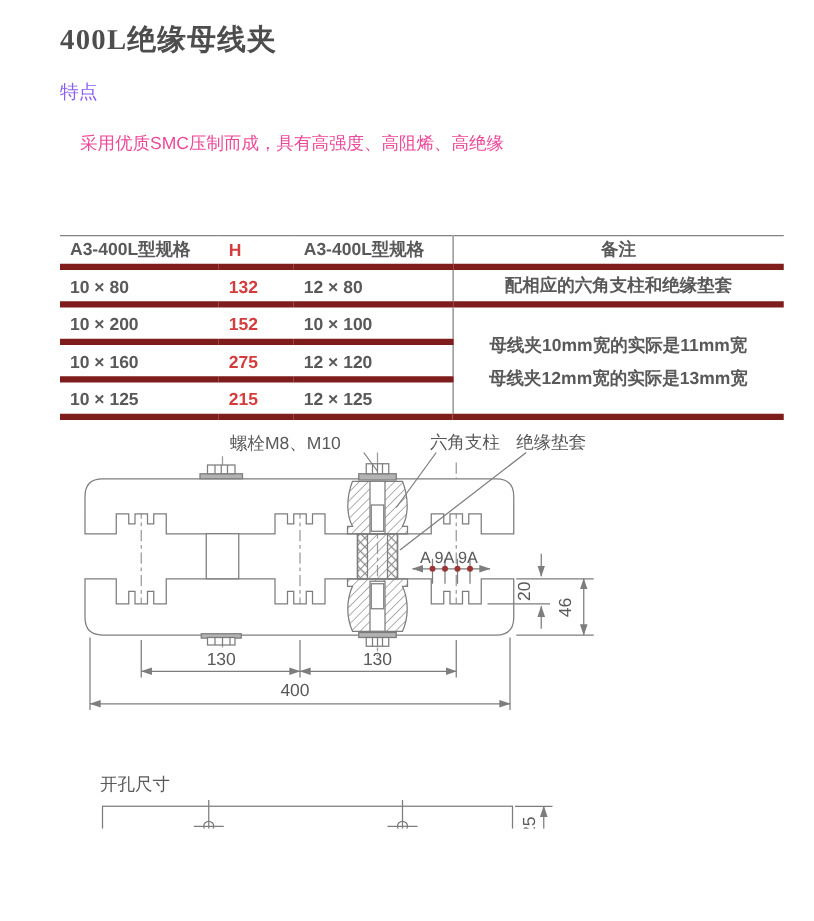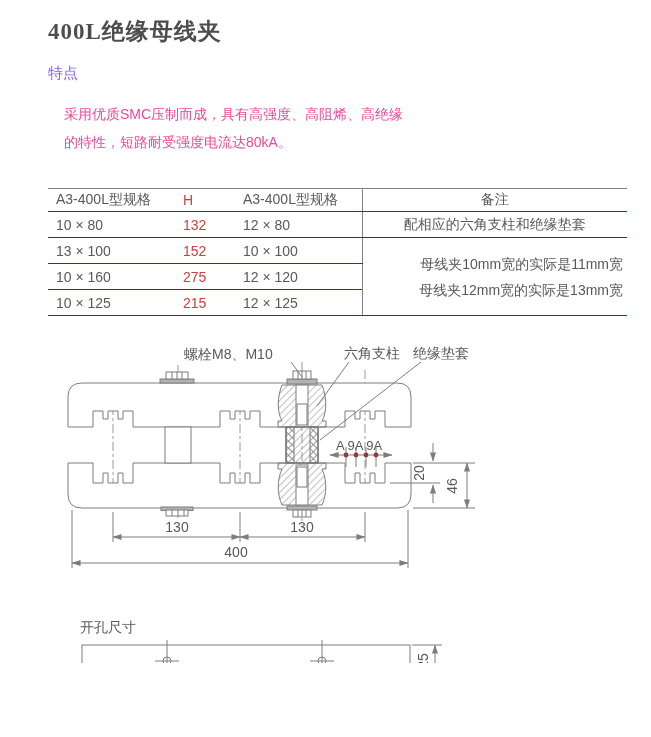--- a/index.html
+++ b/index.html
@@ -7,42 +7,41 @@
         font-family:"Liberation Sans","DejaVu Sans",sans-serif;color:#595959;}
   .abs{position:absolute;}
   #title{left:48px;top:16px;font-family:"Liberation Serif","DejaVu Serif",serif;
          font-weight:bold;font-size:23px;color:#4d4d4d;letter-spacing:1px;}
   #feature-heading{left:48px;top:64px;font-size:15px;color:#8b5cf6;font-family:Liberation Serif, serif;}
   #desc{left:48px;top:100px;font-size:14px;line-height:28px;color:#ec4899;margin-left:16px;}
   
   #spec-table{left:48px;top:188px;}
   table{border-collapse:collapse;table-layout:fixed;width:579px;
         font-size:14px;color:#595959;}
-  th,td{font-weight:normal;padding:0 0 0 8px;text-align:left;height:25px;
-        border-bottom:1px solid #7f1d1d;white-space:nowrap;overflow:hidden;}
+  th,td{font-weight:bold;padding:0 0 0 8px;text-align:left;height:25px;
+        border-bottom:5px solid #7f1d1d;white-space:nowrap;overflow:hidden;}
   thead th{height:22px;}
   table{border-top:1px solid #828282;}
   .red{color:#d43d3d;}
   .remark{border-left:1px solid #828282;text-align:center;padding:0 4px;}
   td.remark-merged{vertical-align:middle;}
-  .remark-line{line-height:26px;text-align:right;}
+  .remark-line{line-height:26px;text-align:center;}
   
   #drawing{left:0;top:340px;}
   svg text{font-family:"Liberation Sans","DejaVu Sans",sans-serif;fill:#595959;}
 </style>
 </head>
 <body>
 
 <div id="page">
 
   <div class="abs" id="title">400L绝缘母线夹</div>
   <div class="abs" id="feature-heading">特点</div>
   <div class="abs" id="desc">
     <div>采用优质SMC压制而成，具有高强度、高阻烯、高绝缘</div>
-    <div>的特性，短路耐受强度电流达80kA。</div>
   </div>
 
   <div class="abs" id="spec-table">
     <table>
       <colgroup>
           <col style="width:127px">
           <col style="width:60px">
           <col style="width:127px">
           <col style="width:265px">
         </colgroup>
@@ -55,21 +54,21 @@
         </tr>
       </thead>
       <tbody>
         <tr>
           <td>10 × 80</td>
           <td class="red">132</td>
           <td>12 × 80</td>
           <td class="remark">配相应的六角支柱和绝缘垫套</td>
         </tr>
         <tr>
-          <td>13 × 100</td>
+          <td>10 × 200</td>
           <td class="red">152</td>
           <td>10 × 100</td>
           <td class="remark remark-merged" rowspan="3">
             <div class="remark-line">母线夹10mm宽的实际是11mm宽</div>
             <div class="remark-line">母线夹12mm宽的实际是13mm宽</div>
           </td>
         </tr>
         <tr>
           <td>10 × 160</td>
           <td class="red">275</td>

